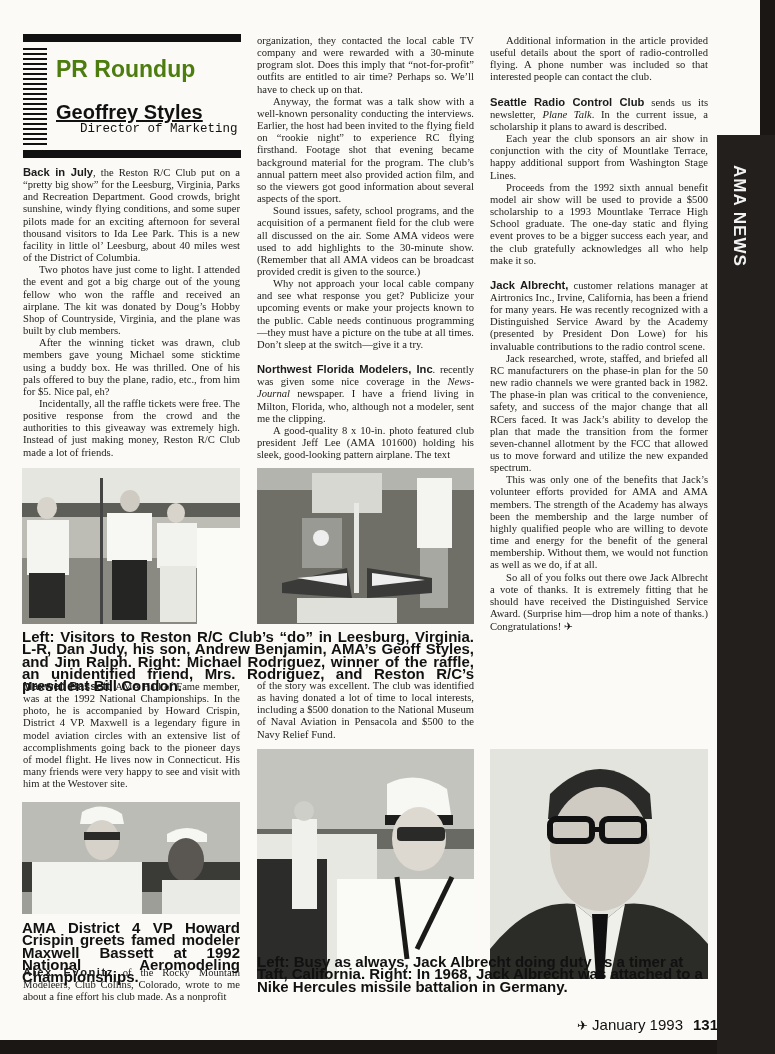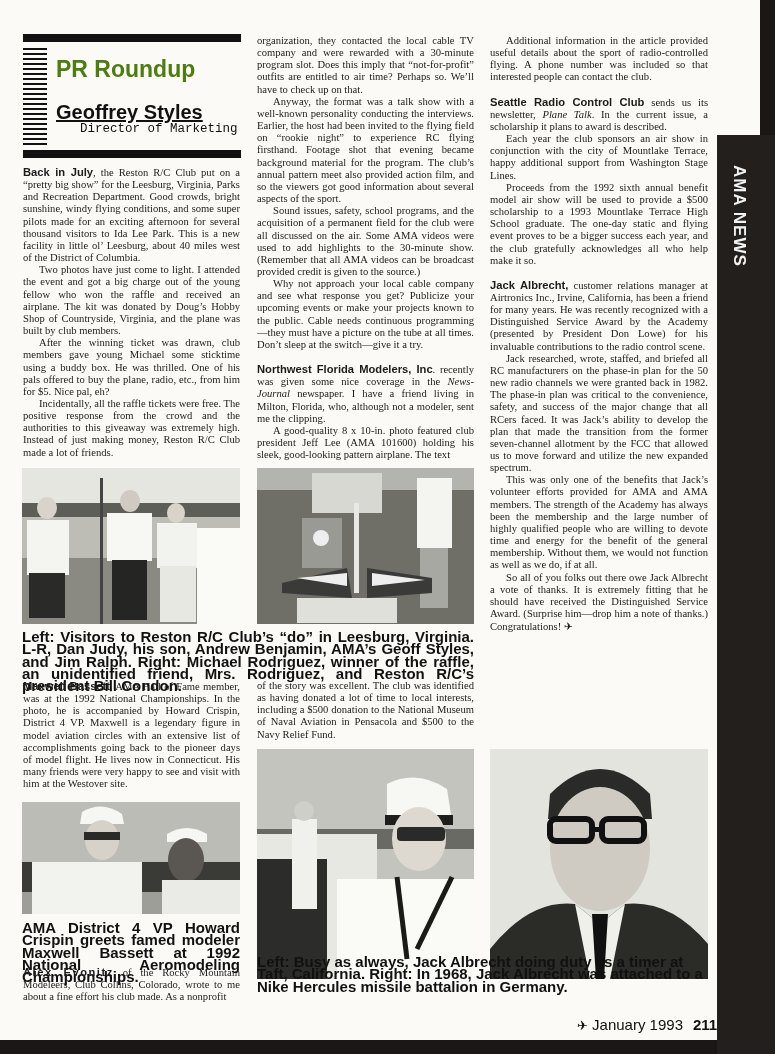--- a/index.html
+++ b/index.html
@@ -166,19 +166,19 @@
       <rect x="100" y="78" width="14" height="5" fill="#111"></rect>
       <path d="M0 200 Q40 150 85 155 L110 175 L135 155 Q180 150 218 195 L218 230 L0 230 Z" fill="#2b2b28"></path>
       <polygon points="85,155 110,175 135,155 120,230 100,230" fill="#f0f0ea"></polygon>
       <polygon points="102,165 118,165 114,230 106,230" fill="#111"></polygon>
     </svg>
   </div>
   <div class="caption" style="left:257px;top:956px;width:452px;">Left: Busy as always, Jack Albrecht doing duty as a timer at Taft, California. Right: In 1968, Jack Albrecht was attached to a Nike Hercules missile battalion in Germany.</div>
 
   <div class="footer">
     <span style="font-family:'DejaVu Sans',sans-serif;font-size:13px;">✈</span>
-    <span>January 1993</span><b>211</b>
+    <span>January 1993</span><b>131</b>
   </div>
 </div>
 
 <div class="sidetab">
   <span>AMA NEWS</span>
 </div>
 
 </body></html>

